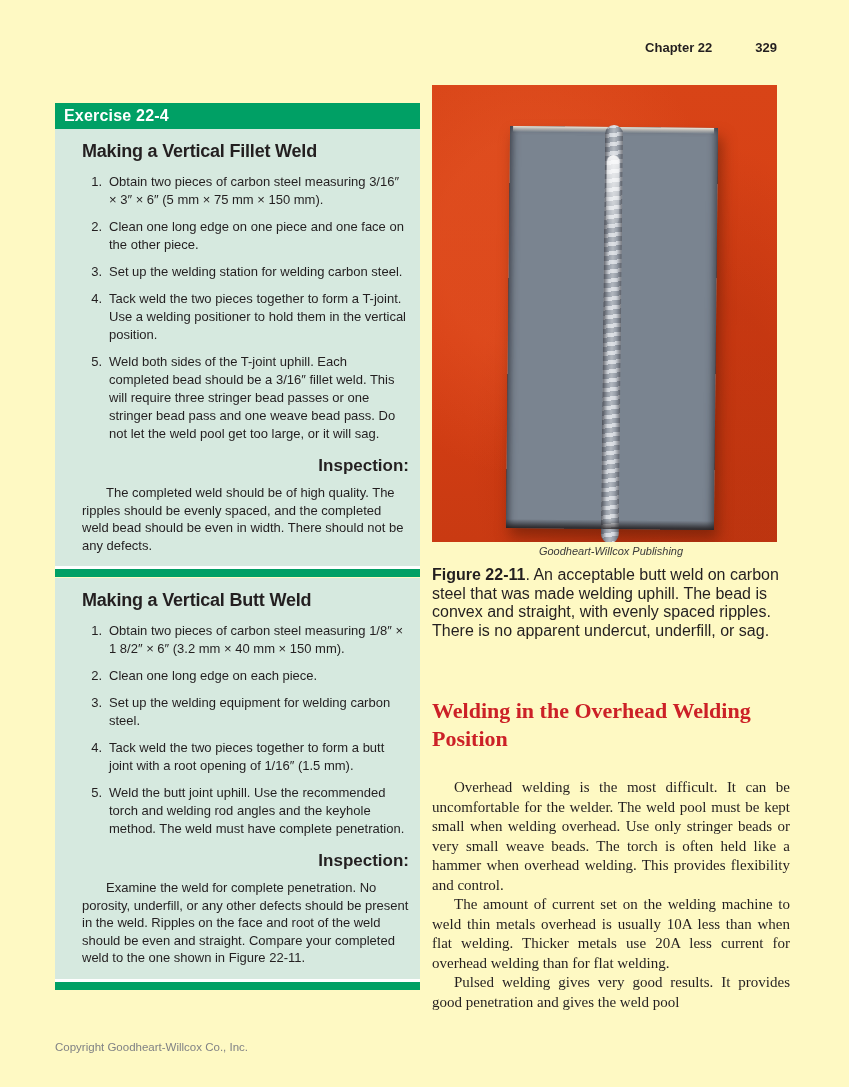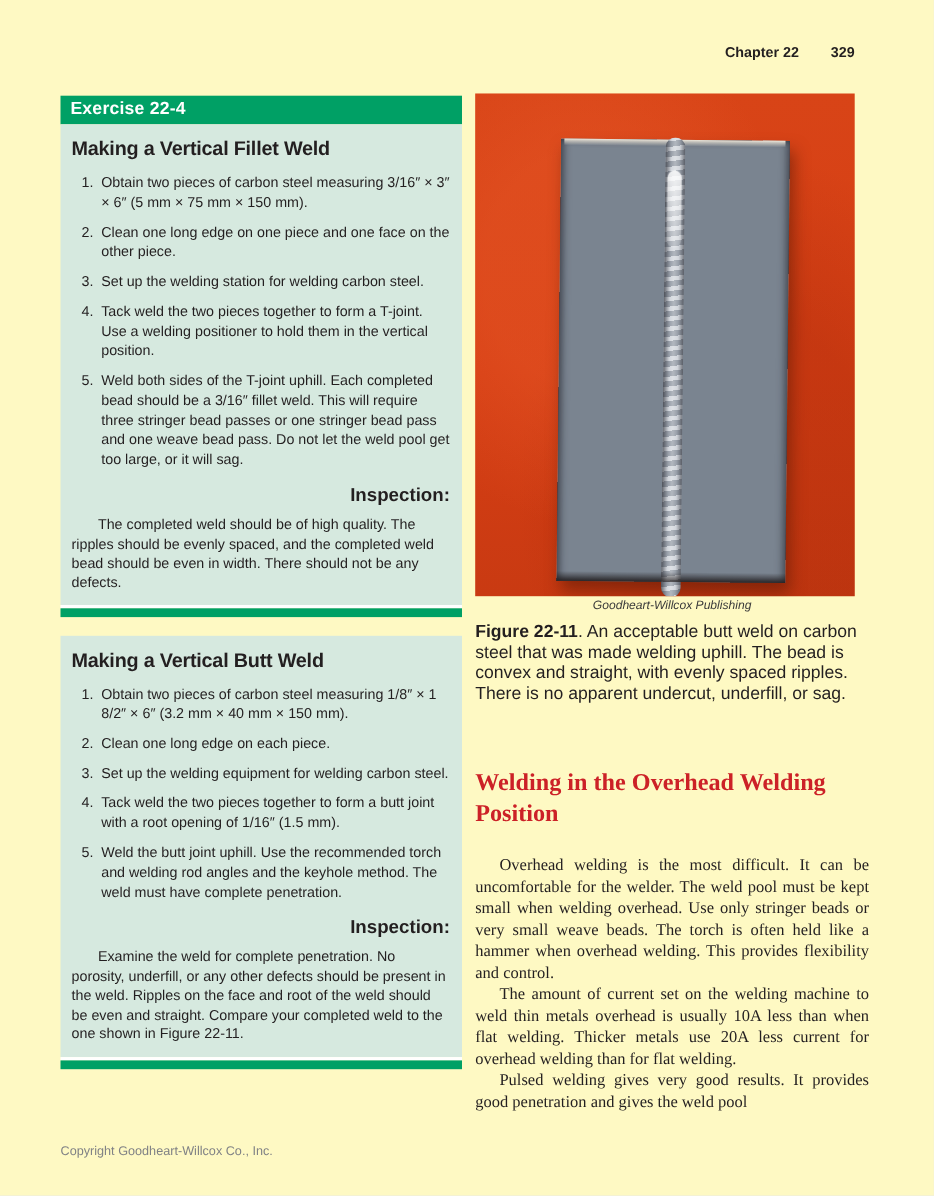--- a/index.html
+++ b/index.html
@@ -11,32 +11,32 @@
   }
 
   
   .page-header {
     position:absolute; top:40px; left:55px; width:722px;
     display:flex; justify-content:flex-end; align-items:baseline;
     font-size:13px; color:#231f20;
   }
   .chapter-label { font-weight:bold; margin-right:9px; }
   .chapter-title { font-weight:normal; }
-  .page-number { font-weight:bold; margin-left:20px; }
+  .page-number { font-weight:bold; margin-left:34px; }
 
   
   .exercise-box { position:absolute; left:55px; width:365px; }
-  .ex-box-1 { top:87px; }
+  .ex-box-1 { top:103px; }
   .ex-box-2 { top:578px; }
   .ex-bar {
     height:26px; background:#00a065; color:#ffffff;
     font-size:16px; font-weight:bold; line-height:26px; padding-left:9px;
     letter-spacing:0.2px;
   }
-  .ex-body { background:#d6e9df; padding:7px 11px 12px 10px; }
+  .ex-body { background:#d6e9df; padding:7px 11px 12px 27px; }
   .ex-title { font-size:18px; font-weight:bold; color:#231f20; margin:5px 0 11px 0; letter-spacing:-0.2px; }
   .step-list { list-style:none; }
   .step-item { display:flex; font-size:13px; line-height:18px; margin-bottom:9px; }
   .step-number { flex:none; width:20px; text-align:right; margin-right:7px; }
   .step-text { flex:1; }
   .inspection-heading { font-size:17px; font-weight:bold; margin:13px 0 8px 0;text-align:right; }
   .inspection-text { font-size:13px; line-height:17.5px; text-indent:24px; }
   .ex-gap { height:3px; background:#ffffff; }
   .ex-bottom-bar { height:8px; background:#00a065; }
 

